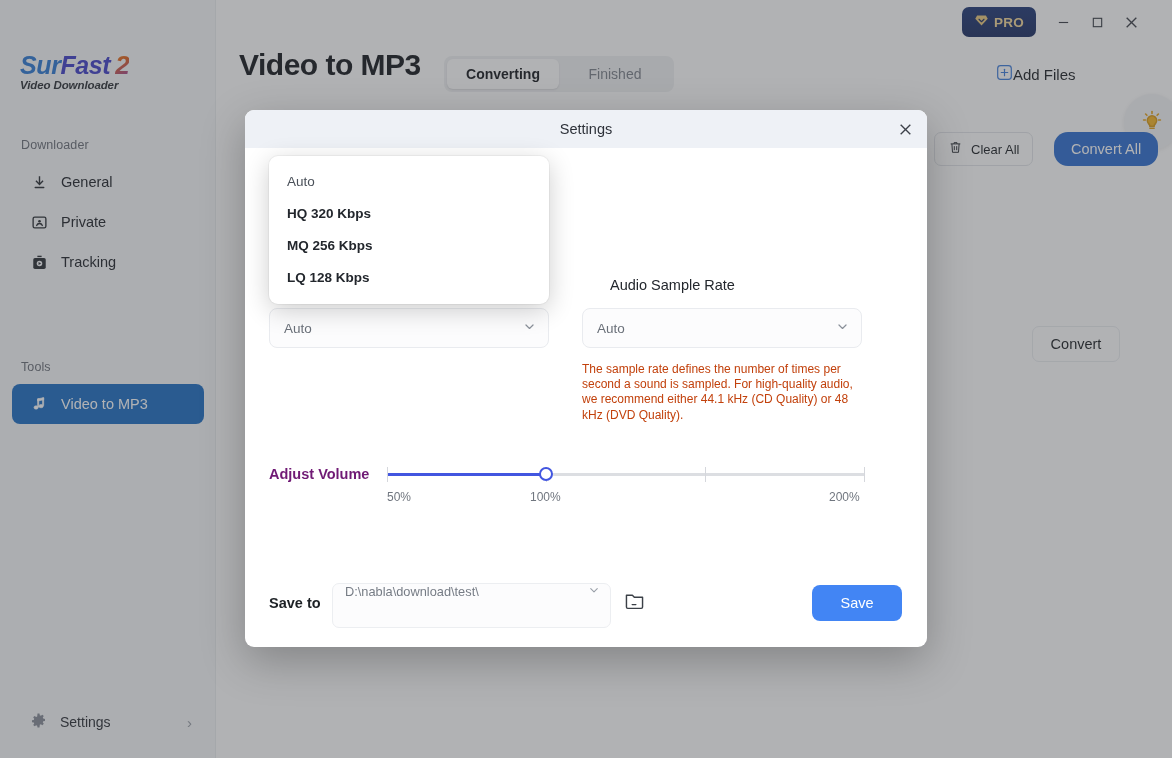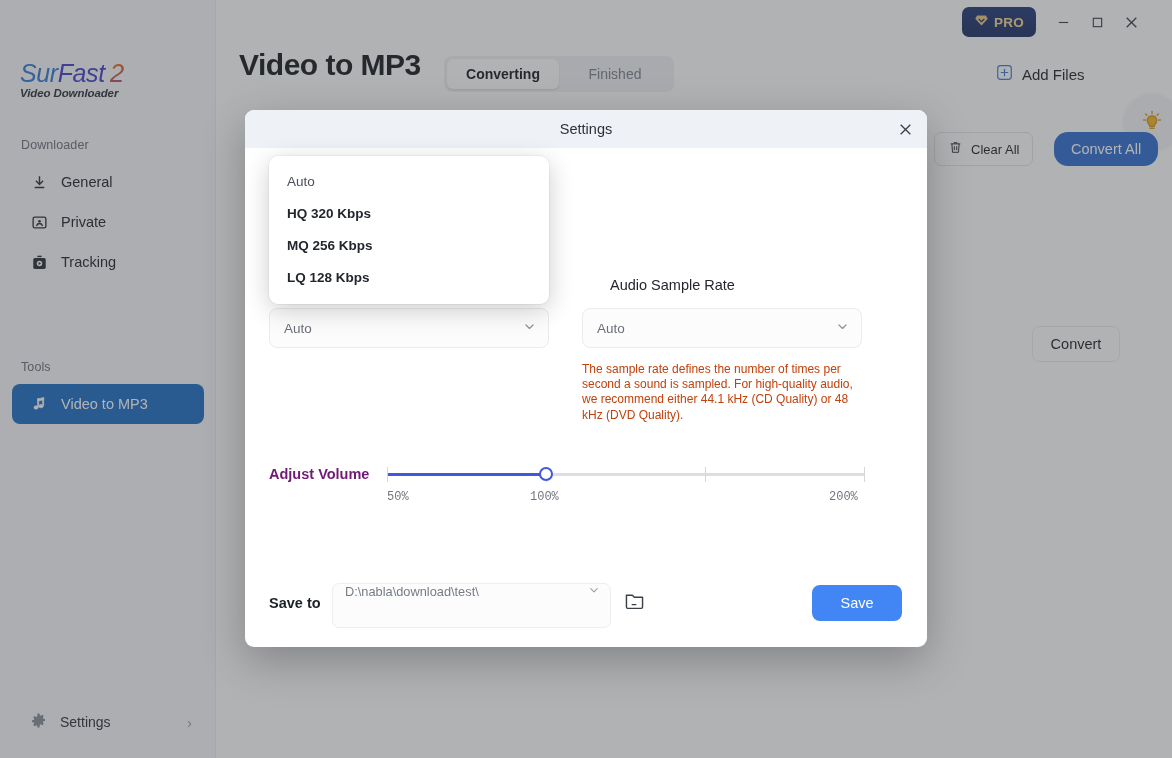--- a/index.html
+++ b/index.html
@@ -17,24 +17,23 @@
 
   
   #sidebar {
     position: absolute; left: 0; top: 0;
     width: 216px; height: 758px;
     background: #f7f8fa;
     border-right: 1px solid #eceef1;
   }
   .logo-wrap { position: absolute; left: 20px; top: 52px; }
   .logo-main {
-    font-size: 25px; font-weight: normal; font-style: italic;
+    font-size: 25px; font-weight: bold; font-style: italic;
     letter-spacing: -0.4px; line-height: 1;
     white-space: nowrap;
-    margin-top: 8px;
   }
   .logo-sur { color: #2f7bd4; }
   .logo-fast { color: #4241c8; }
   .logo-two {
     color: #e0701c; font-size: 26px; margin-left: 5px;
     background: linear-gradient(150deg,#ef8a1c 0%,#e0601f 40%,#8b3fbf 100%);
     -webkit-background-clip: text; background-clip: text;
     -webkit-text-fill-color: transparent;
   }
   .logo-sub {
@@ -103,21 +102,21 @@
   }
   .tab {
     flex: 1; height: 30px; border-radius: 6px;
     display: flex; align-items: center; justify-content: center;
     font-size: 14px; color: #7c828b; cursor: pointer;
   }
   .tab.active { background: #ffffff; color: #16191e; font-weight: bold; box-shadow: 0 1px 2px rgba(0,0,0,.10); }
 
   #add-files {
     position: absolute; left: 780px; top: 22px;
-    display: flex; align-items: center; gap: 9px; cursor: pointer;
+    display: flex; align-items: center; gap: 0; cursor: pointer;
   }
   #add-files .lab { font-size: 15px; color: #1d2125; }
   #hint-bulb {
     position: absolute; left: 908px; top: 52px;
     width: 56px; height: 56px; border-radius: 28px;
     background: #f4f5f7; display: flex; align-items: center; justify-content: center;
     box-shadow: 0 1px 4px rgba(0,0,0,.08); cursor: pointer;
   }
 
   #actionbar { position: absolute; left: 0; top: 118px; width: 956px; height: 60px; }
@@ -180,21 +179,21 @@
   #sel-quality { left: 24px; top: 198px; width: 280px; }
   #sel-rate    { left: 337px; top: 198px; width: 280px; }
   #lbl-quality { left: 24px; top: 167px; }
   #lbl-rate    { left: 337px; top: 167px; margin-left: 28px; }
   #rate-help {
     position: absolute; left: 337px; top: 252px; width: 285px;
     font-size: 12px; line-height: 1.27; color: #c2410c;
   }
 
   #lbl-volume { left: 24px; top: 356px; font-weight: bold; color: #701a75; }
-  #slider-area { position: absolute; left: 142px; top: 353px; width: 478px; height: 44px; font-family: Liberation Mono, monospace; }
+  #slider-area { position: absolute; left: 142px; top: 353px; width: 478px; height: 44px; }
   #track { position: absolute; left: 0; top: 10px; width: 478px; height: 3px; background: #dcdee2; border-radius: 2px; }
   #track-fill { position: absolute; left: 0; top: 10px; height: 3px; background: #4256e0; border-radius: 2px; }
   .tick { position: absolute; top: 4px; width: 1px; height: 15px; background: #d5d7dc; }
   #thumb {
     position: absolute; top: 4px;
     width: 14px; height: 14px; border-radius: 8px;
     background: #ffffff; border: 2.2px solid #4256e0;
     cursor: pointer;
   }
   .scale-lab { position: absolute; top: 27px; font-size: 12px; color: #70767f; }

